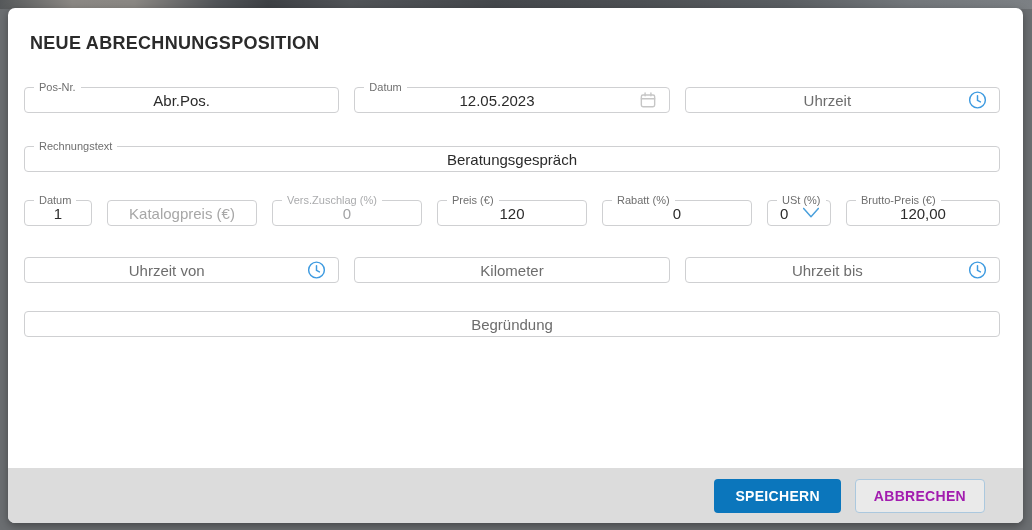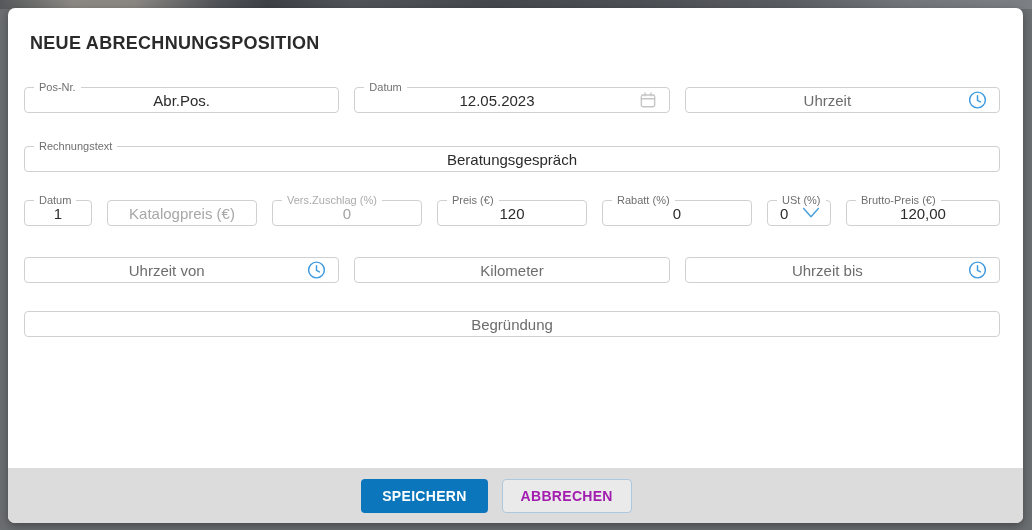--- a/index.html
+++ b/index.html
@@ -86,21 +86,21 @@
   }
   .select-value { font-size: 15px; color: #2b2b2b; }
 
   .footer {
     position: absolute;
     left: 0; right: 0; bottom: 0;
     height: 55px;
     background: #dcdcdc;
     display: flex;
     align-items: center;
-    justify-content: center;
+    justify-content: flex-end;
     gap: 14px;
     padding: 0 38px 0 0;
   }
   .btn {
     height: 34px;
     border-radius: 4px;
     font-family: inherit;
     font-size: 14px;
     font-weight: bold;
     letter-spacing: 0.3px;

